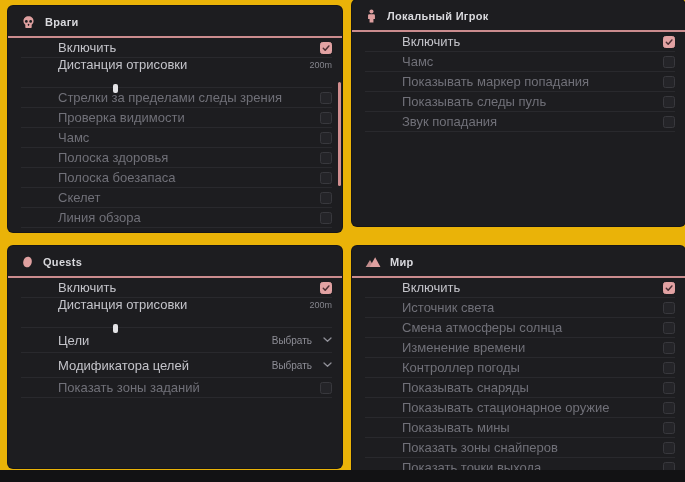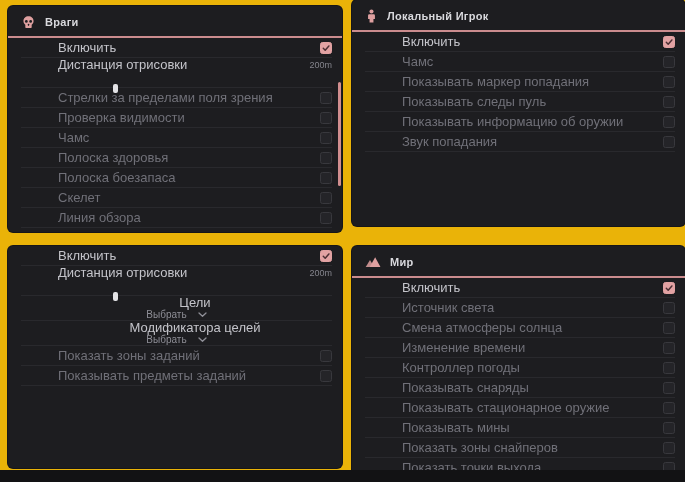--- a/index.html
+++ b/index.html
@@ -28,21 +28,21 @@
     margin:0;font-size:11px;font-weight:700;color:#d9d9dd;letter-spacing:.3px;
   }
   .panel-body{position:relative;padding:0;}
 
   .row{
     display:flex;align-items:center;justify-content:space-between;
     height:19px;margin:0 10px 0 13px;
     border-bottom:1px solid #29292d;
   }
   .row-slider{height:29px;flex-direction:column;align-items:stretch;justify-content:center;gap:16px;}
-  .row-select{height:24px;flex-direction:column;}
+  .row-select{height:24px;}
   .slider-line{display:flex;align-items:center;justify-content:space-between;}
 
   .label{font-size:13px;color:#707078;line-height:1;padding-left:37px;}
   .row.bright .label{color:#c4c4ca;}
 
   .checkbox{
     width:10px;height:10px;border-radius:2.5px;flex:0 0 auto;
     background:#242428;border:1px solid #38383d;
     display:flex;align-items:center;justify-content:center;
   }
@@ -100,21 +100,21 @@
             <div class="slider-line">
               <span class="label">Дистанция отрисовки</span>
               <span class="slider-value">200m</span>
             </div>
             <div class="slider-track">
               <div class="slider-fill" style="width: 35%;"></div>
               <div class="slider-thumb" style="left: calc(35% - 3px);"></div>
             </div>
           </div>
           <div class="row">
-            <span class="label">Стрелки за пределами поля зрения</span>
+            <span class="label">Стрелки за пределами следы зрения</span>
             <span class="checkbox"></span>
           </div>
           <div class="row">
             <span class="label">Проверка видимости</span>
             <span class="checkbox"></span>
           </div>
           <div class="row">
             <span class="label">Чамс</span>
             <span class="checkbox"></span>
           </div>
@@ -165,30 +165,34 @@
           </div>
           <div class="row">
             <span class="label">Показывать маркер попадания</span>
             <span class="checkbox"></span>
           </div>
           <div class="row">
             <span class="label">Показывать следы пуль</span>
             <span class="checkbox"></span>
           </div>
           <div class="row">
-            <span class="label">Показывать информацию об оружии</span>
-            <span class="checkbox"></span>
-          </div>
-          <div class="row">
             <span class="label">Звук попадания</span>
             <span class="checkbox"></span>
           </div>
         </div>
       </section>
       <section class="panel" id="panel-quests">
+        <header class="panel-header">
+          <span class="panel-icon">
+            <svg width="13" height="14" viewBox="0 0 14 15">
+              <ellipse cx="7" cy="7.5" rx="4.6" ry="5.8" fill="currentColor" transform="rotate(14 7 7.5)"></ellipse>
+            </svg>
+          </span>
+          <h2 class="panel-title">Quests</h2>
+        </header>
         <div class="panel-body">
           <div class="row bright">
             <span class="label">Включить</span>
             <span class="checkbox checked">
               <svg width="8" height="8" viewBox="0 0 10 10">
                 <path d="M1.6 5.4l2.4 2.4L8.6 2.4" stroke="#4b2e33" stroke-width="1.8" fill="none" stroke-linecap="round" stroke-linejoin="round"></path>
               </svg>
             </span>
           </div>
           <div class="row row-slider bright">
@@ -220,24 +224,20 @@
                 <svg width="9" height="6" viewBox="0 0 9 6">
                   <path d="M1 1l3.5 3.3L8 1" stroke="currentColor" stroke-width="1.3" fill="none" stroke-linecap="round" stroke-linejoin="round"></path>
                 </svg>
               </span>
             </div>
           </div>
           <div class="row">
             <span class="label">Показать зоны заданий</span>
             <span class="checkbox"></span>
           </div>
-          <div class="row">
-            <span class="label">Показывать предметы заданий</span>
-            <span class="checkbox"></span>
-          </div>
         </div>
       </section>
       <section class="panel" id="panel-world">
         <header class="panel-header">
           <span class="panel-icon">
             <svg width="16" height="12" viewBox="0 0 18 13">
               <path fill="currentColor" opacity="0.85" d="M5.6 4.2 10.4 12.2 H0.8 Z"></path>
               <path fill="currentColor" d="M11.4 1.2 17.4 12.2 H5.4 Z"></path>
             </svg>
           </span>

